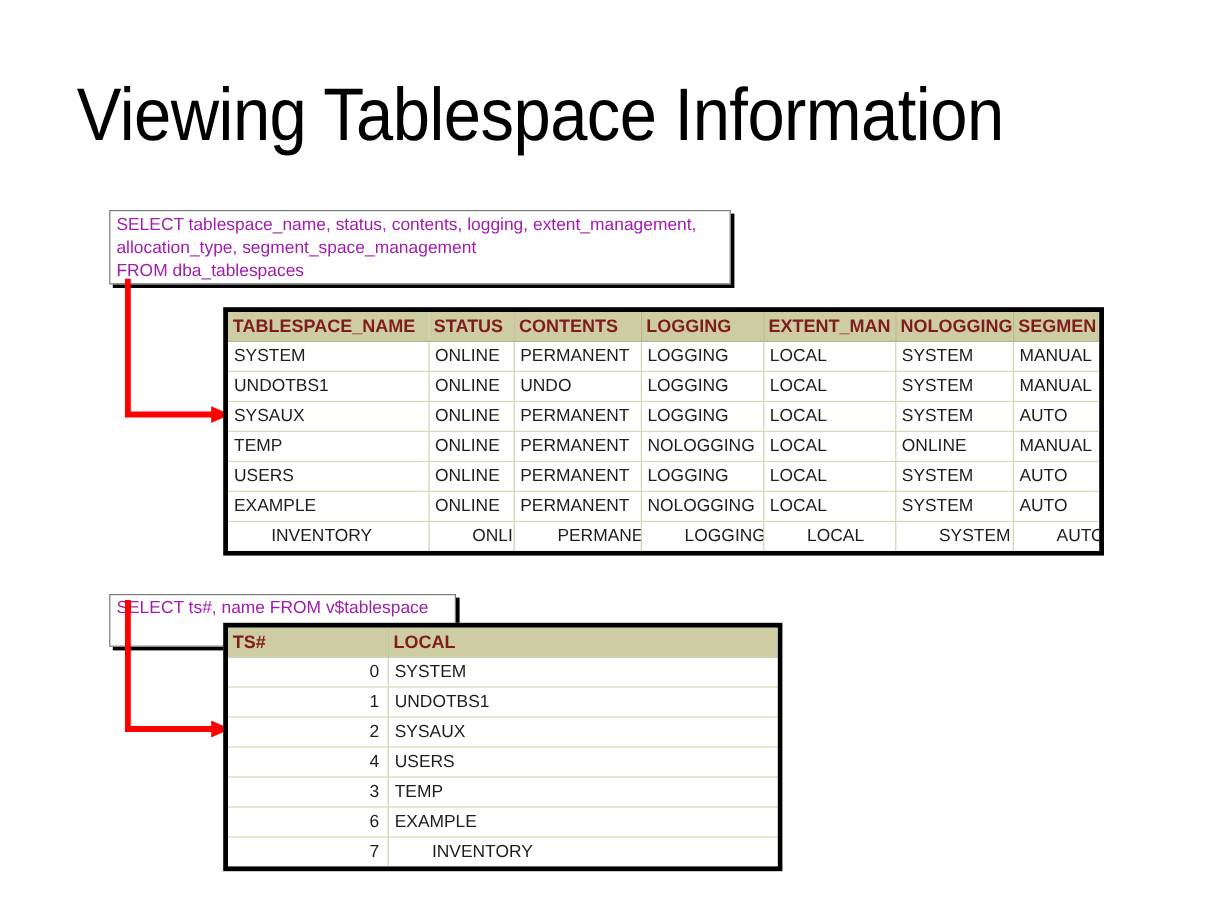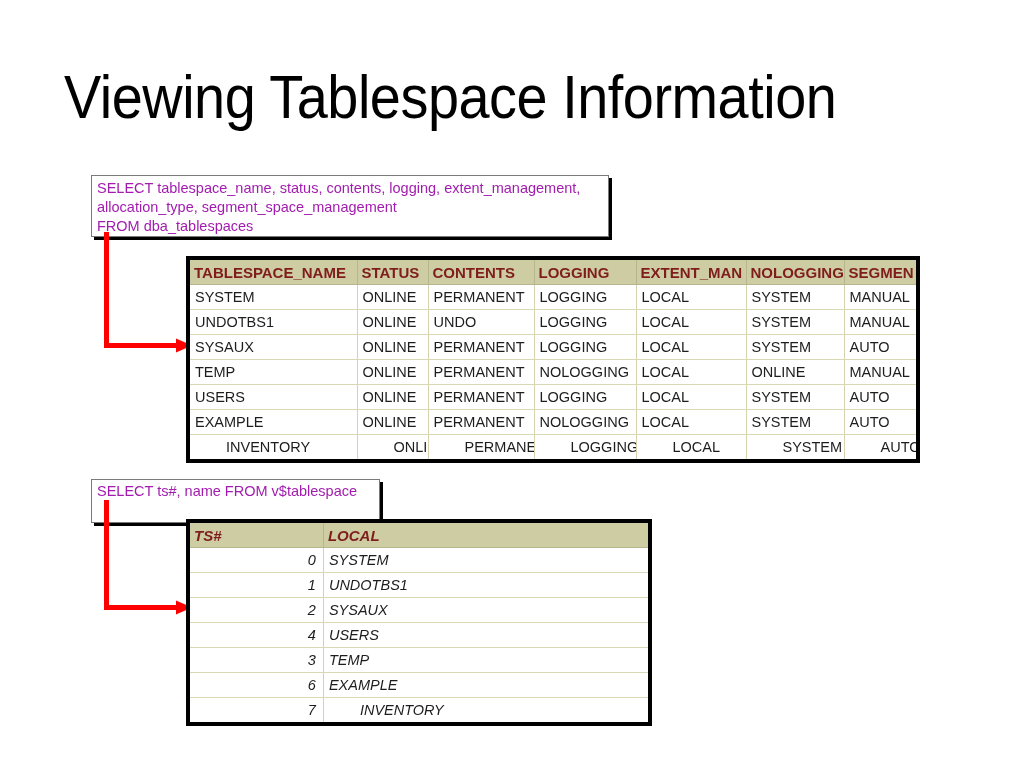--- a/index.html
+++ b/index.html
@@ -46,21 +46,21 @@
     color: #a21caf;
   }
   #sql-box-dba {
     left: 91px;
     top: 175px;
     width: 518px;
     height: 62px;
   }
   #sql-box-vtablespace {
     left: 91px;
-    top: 479px;
+    top: 495px;
     width: 289px;
     height: 44px;
     padding-top: 2px;
   }
 
   
   .connector {
     position: absolute;
     pointer-events: none;
   }
@@ -89,21 +89,20 @@
   }
   #grid-dba-tablespaces {
     left: 186px;
     top: 256px;
     width: 734px;
   }
   #grid-v-tablespace {
     left: 186px;
     top: 519px;
     width: 466px;
-    font-style: italic;
   }
   .result-grid table {
     width: 100%;
     border-collapse: collapse;
     table-layout: fixed;
   }
   .result-grid th {
     background: #cdcca2;
     color: #7f1d1d;
     font-weight: bold;

